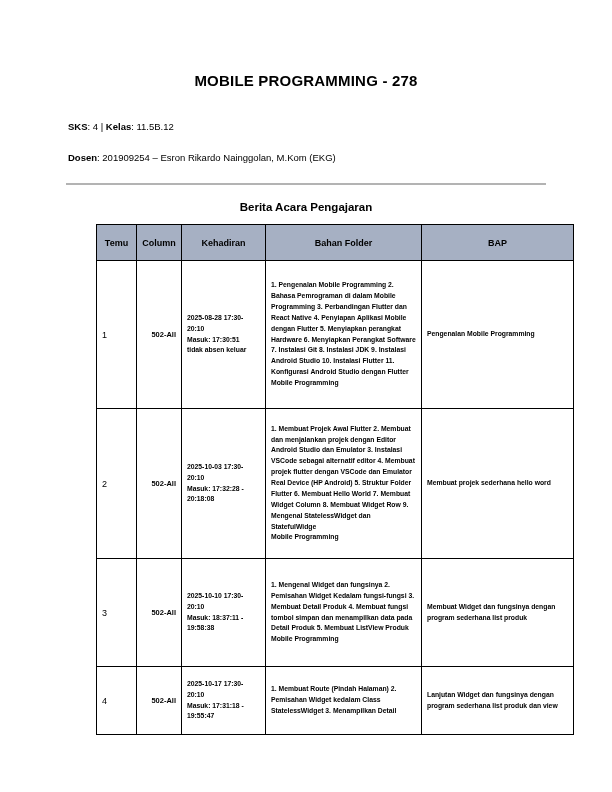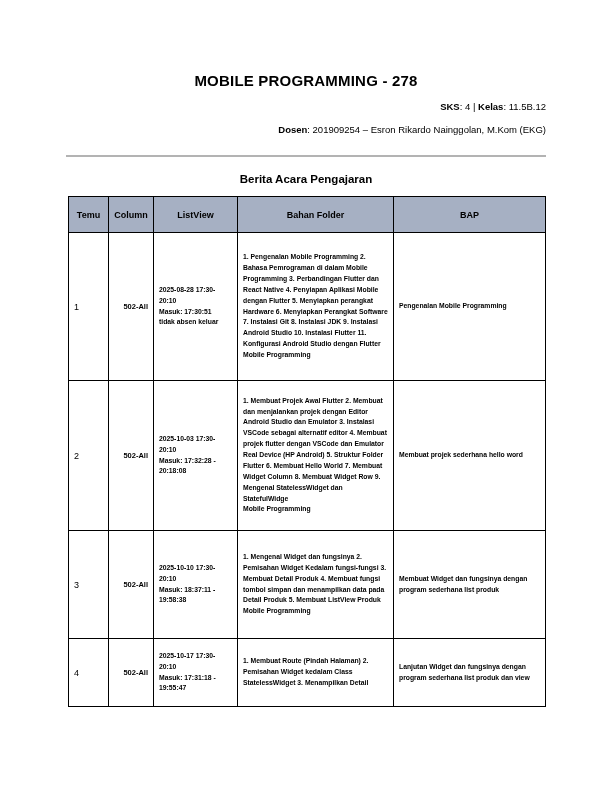--- a/index.html
+++ b/index.html
@@ -17,35 +17,35 @@
     text-align:center;
     font-size:15px;
     font-weight:bold;
     letter-spacing:.2px;
   }
   .meta{
     margin-left:68px;
     margin-right:66px;
     font-size:9.5px;
   }
-  .meta-line1{margin-top:12px;text-align:right;}
-  .meta-line2{margin-top:12px;text-align:right;}
+  .meta-line1{margin-top:32px;}
+  .meta-line2{margin-top:20px;}
   .meta b{font-weight:bold;}
   .rule{
     margin:20px 66px 0 66px;
     border-top:2px solid #b3b3b3;
   }
   .section-title{
     margin-top:16px;
     text-align:center;
     font-size:11.5px;
     font-weight:bold;
   }
   table.baps{
-    margin:11px 0 0 68px;
+    margin:11px 0 0 96px;
     width:477px;
     border-collapse:collapse;
     table-layout:fixed;
     border-radius:29px;
   }
   table.baps th, table.baps td{
     border:1.5px solid #000;
     padding:3px 5px;
     vertical-align:middle;
     box-sizing:border-box;
@@ -97,21 +97,21 @@
       <col class="w-temu">
         <col class="w-ruang">
         <col class="w-keh">
         <col class="w-bahan">
         <col class="w-bap">
     </colgroup>
     <thead>
       <tr>
         <th>Temu</th>
         <th>Column</th>
-        <th>ListView</th>
+        <th>Kehadiran</th>
         <th>Bahan Folder</th>
         <th>BAP</th>
       </tr>
     </thead>
     <tbody>
       <tr class="r1">
         <td class="c-temu">1</td>
         <td class="c-ruang">502-All</td>
         <td class="c-keh">2025-08-28 17:30-20:10
 Masuk: 17:30:51

